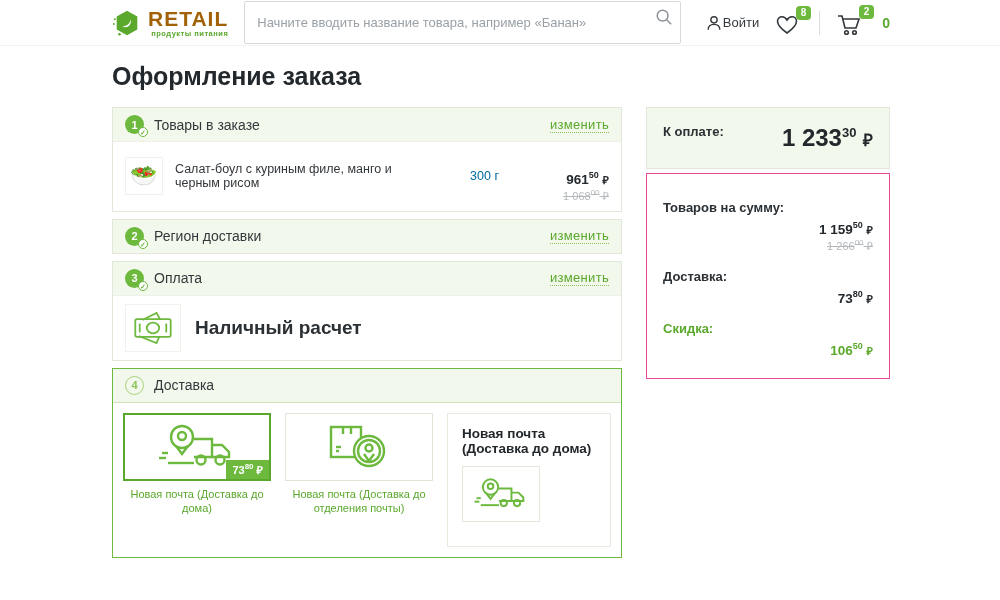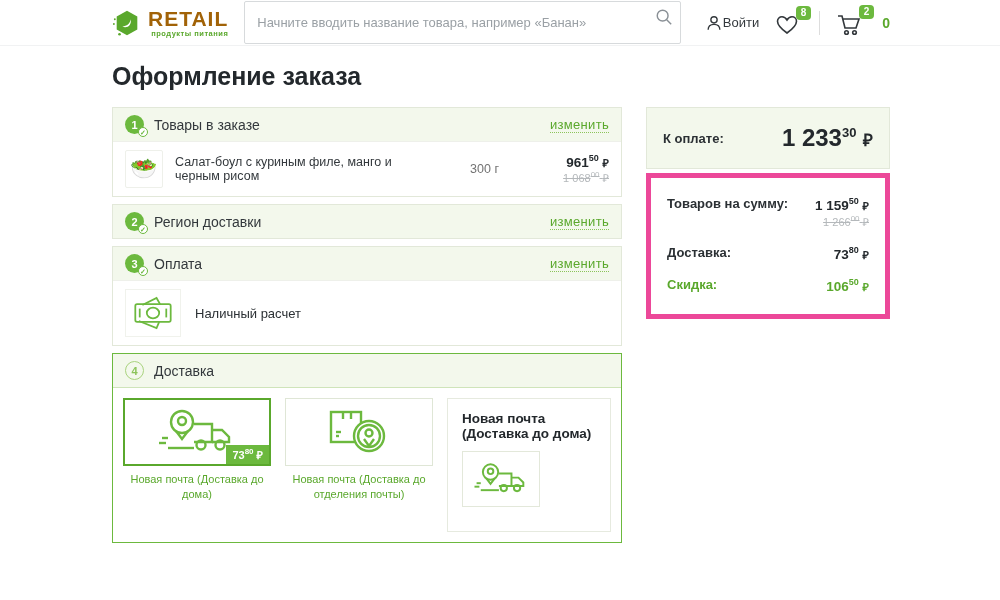--- a/index.html
+++ b/index.html
@@ -51,60 +51,60 @@
 
   
   .item-row { display:flex; align-items:center; padding:8px 12px; border-top:1px solid #eef0ea; }
   .thumb { width:38px; height:38px; border:1px solid #eef0ea; border-radius:2px; display:flex;
     align-items:center; justify-content:center; font-size:22px; margin-right:12px; flex:none; background:#fff; }
   .thumb-soup { width:30px; height:30px; border-radius:50%; background:#e8531f;
     border:2px solid #c23c10; position:relative; }
   .thumb-soup:after { content:""; position:absolute; left:8px; top:8px; width:10px; height:8px;
     background:#3d7a1f; border-radius:50% 40% 50% 40%; }
   .item-name { flex:1; font-size:12.5px; color:#33383c; padding-right:10px; }
-  .item-qty { width:56px; text-align:right; font-size:12.5px; color:#737373; margin-right:26px; }
+  .item-qty { width:56px; text-align:right; font-size:12.5px; color:#0369a1; margin-right:26px; }
   .item-prices { width:84px; text-align:right; }
-  .price { font-size:13.5px; font-weight:bold; color:#23282c; white-space:nowrap; }
+  .price { font-size:13.5px; font-weight:bold; color:#23282c; white-space:nowrap;margin-top:20px; }
   .price sup { font-size:9px; }
   .price .rub { font-size:11px; }
   .old-price { font-size:11px; color:#b4b8bb; text-decoration:line-through; white-space:nowrap; margin-top:1px; }
   .old-price sup { font-size:8px; }
 
   
   .sec-body { padding:11px 12px; border-top:1px solid #eef0ea; font-size:13px; }
   .loc-label { font-weight:bold; margin-right:4px; }
   .pay-body { display:flex; align-items:center; gap:14px; padding:8px 12px; border-top:1px solid #eef0ea; }
   .pay-icon-box { width:56px; height:48px; display:flex; align-items:center; justify-content:center;
     border:1px solid #f0f2ec; }
-  .pay-name { font-size:13px; font-weight:normal; }
+  .pay-name { font-size:19px; font-weight:bold; }
 
   
   .delivery-body { display:flex; gap:14px; padding:10px; }
   .cards-grid { display:grid; grid-template-columns:148px 148px; gap:10px 14px; }
   .dcard-wrap { text-align:center; }
   .dcard { height:68px; border:1px solid #dfe6d6; display:flex; align-items:center;
     justify-content:center; position:relative; cursor:pointer; background:#fff; }
   .dcard.selected { border:2px solid #5aa82c; }
   .dcard-price { position:absolute; right:0; bottom:0; background:#6cb93e; color:#fff;
     font-size:11px; font-weight:bold; padding:2px 6px; }
   .dcard-price sup { font-size:8px; }
   .dcard-label { margin-top:6px; font-size:11px; color:#5aa82c; line-height:1.35; cursor:pointer; }
   .detail-panel { flex:1; border:1px solid #e6eadf; padding:12px 14px; }
   .detail-title { font-size:13.5px; font-weight:bold; color:#23282c; margin-bottom:10px; }
   .detail-icon-box { width:78px; height:56px; border:1px solid #e3e8da; display:flex;
     align-items:center; justify-content:center; margin-bottom:12px; }
 
   
   .sum-top { border:1px solid #e2e8d9; background:#f3f8ec; padding:16px 16px;
-    display:flex; align-items:center; justify-content:space-between; margin-bottom:4px; }
+    display:flex; justify-content:space-between; margin-bottom:4px; }
   .sum-top-label { font-size:13px; font-weight:bold; }
   .sum-total { font-size:24px; font-weight:bold; color:#23282c; white-space:nowrap; }
   .sum-total sup { font-size:13px; }
   .sum-total .rub { font-size:17px; }
-  .sum-box { border:5px solid #ec4899; padding:6px 16px 10px; }
+  .sum-box { border:1px solid #ec4899; padding:14px 16px 10px; }
   .sum-row { display:flex; justify-content:space-between; padding:12px 0 4px; }
   .sum-label { font-size:13px; font-weight:bold; }
   .sum-val-wrap { text-align:right; }
   .sum-row.discount .sum-label, .sum-row.discount .price { color:#5aa82c; }
   .sum-row.discount { padding-bottom:10px; }
 
   svg { display:block; }
 </style>
 </head>
 <body>

